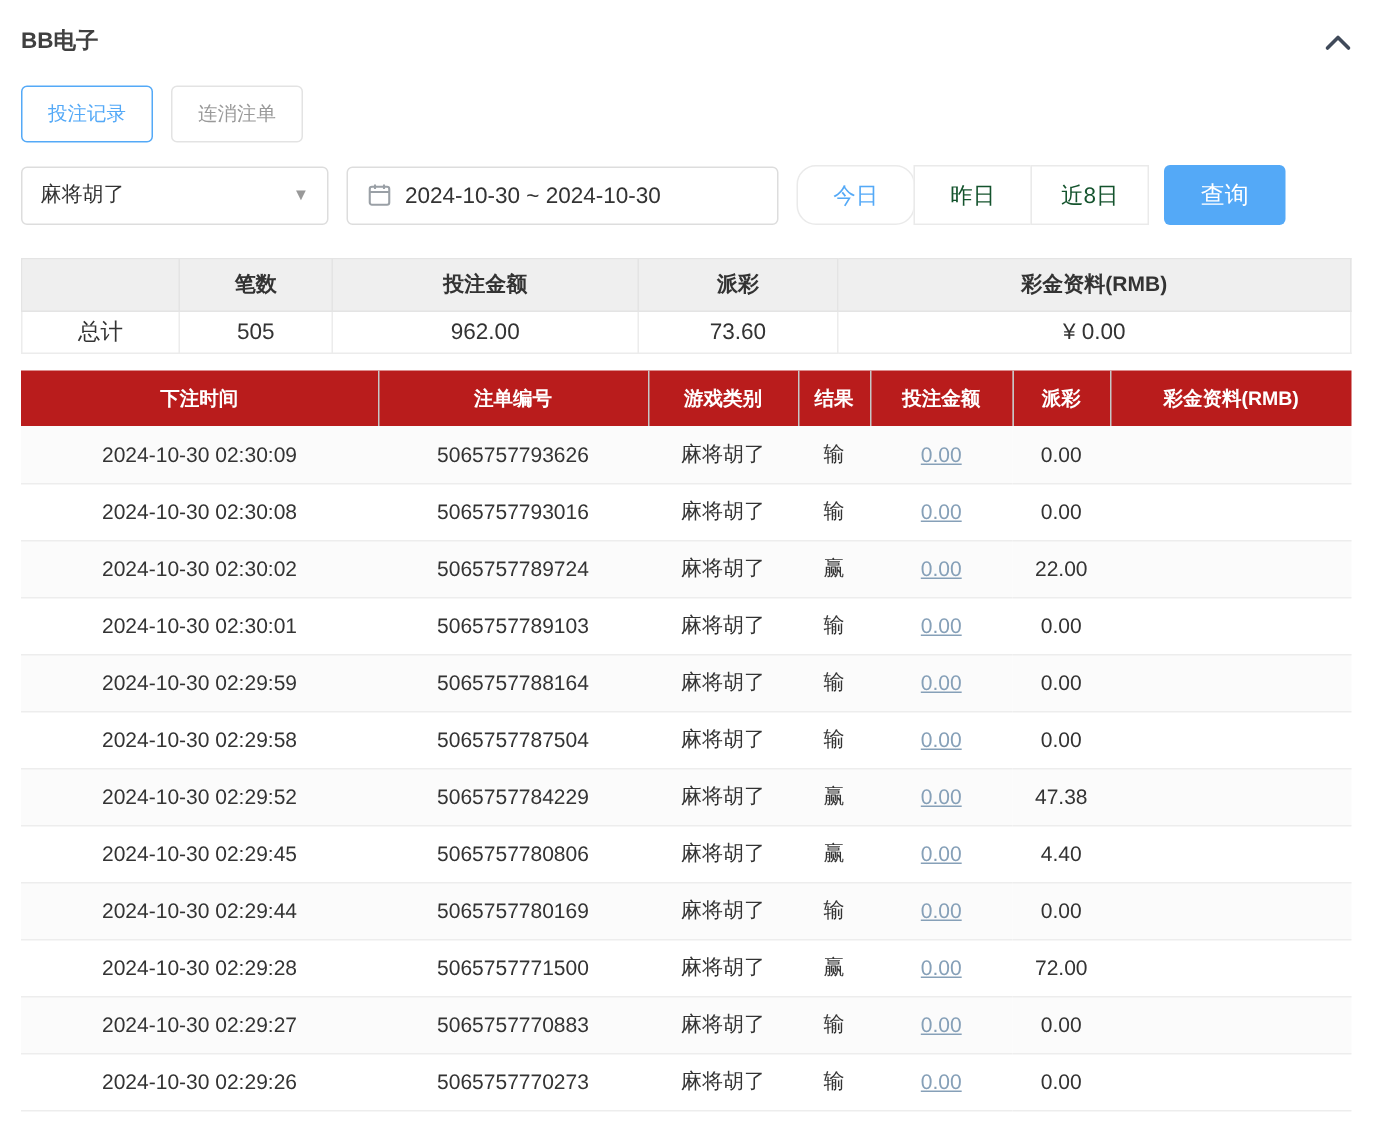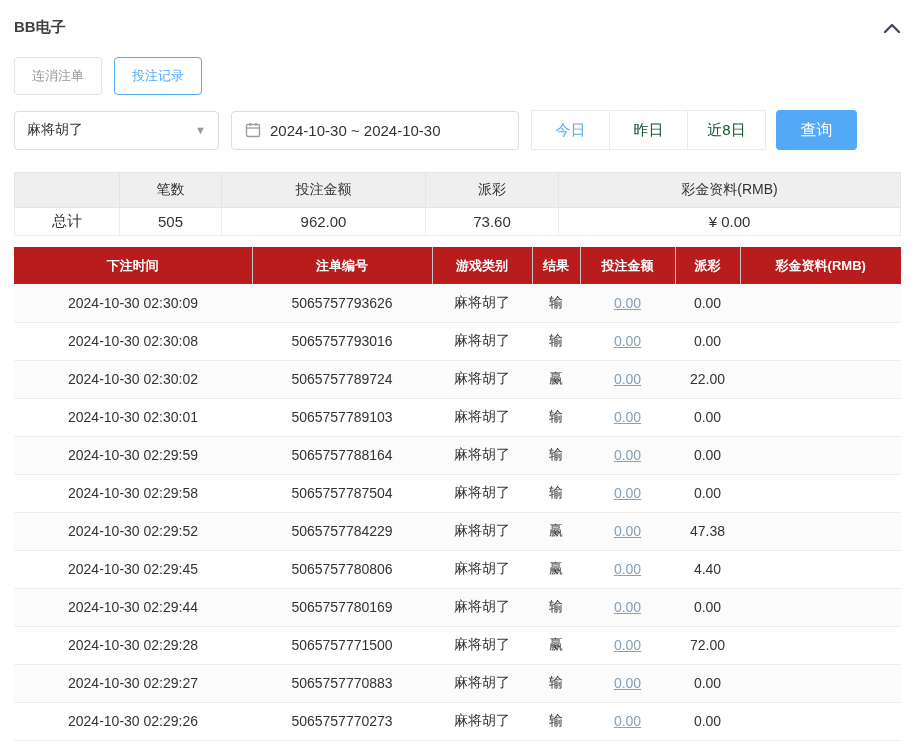--- a/index.html
+++ b/index.html
@@ -23,31 +23,31 @@
   .select { width: 205px; height: 39px; border: 1px solid #ddd; border-radius: 4px;
     display: flex; align-items: center; justify-content: space-between; padding: 0 12px;
     font-size: 14px; cursor: pointer; background: #fff; }
   .select .caret { color: #999; font-size: 11px; }
   .date-picker { height: 39px; border: 1px solid #ddd; border-radius: 4px; margin-left: 12px;
     display: flex; align-items: center; gap: 9px; padding: 0 13px; font-size: 15px;
     cursor: pointer; background: #fff; width: 288px; }
   .btn-group { display: flex; margin-left: 12px; border-radius: 2px; }
   .btn-group button { width: 79px; height: 40px; background: #fff; border: 1px solid #eaeaea;
     font-size: 15px; cursor: pointer; margin-left: -1px; font-family: inherit; }
-  .btn-group button:first-child { margin-left: 0; }
+  .btn-group button:first-child { margin-left: 0; border-radius: 13px; }
   .btn-group button.active { color: #54a9f7; }
   .btn-group button.inactive { color: #14532d; }
   .search-btn { width: 81px; height: 40px; margin-left: 10px; background: #54a9f7; color: #fff;
     border: none; border-radius: 4px; font-size: 16px; cursor: pointer; font-family: inherit; }
 
   
   table { border-collapse: collapse; width: 100%; }
   .summary { margin-top: 22px; }
   .summary th { background: #efefef; border: 1px solid #e4e4e4; height: 35px;
-    font-size: 14px; font-weight: 400; color: #333; text-align: center; }
+    font-size: 14px; font-weight: 700; color: #333; text-align: center; }
   .summary td { border: 1px solid #ececec; height: 28px; font-size: 15px; text-align: center; }
 
   
   .records { margin-top: 11px; }
   .records th { background: #b91c1c; color: #fff; font-size: 13px; font-weight: 700;
     height: 37px; text-align: center; border-right: 1px solid #c6c6c6; }
   .records th:last-child { border-right: none; }
   .records td { height: 38px; text-align: center; font-size: 14px; color: #333;
     border-bottom: 1px solid #ededed; background: #fff; }
   .records tbody tr:nth-child(odd) td { background: #fbfbfb; }
@@ -65,22 +65,22 @@
     <div class="collapse-btn">
       <span>
         <svg width="18" height="12" viewBox="0 0 18 12">
             <polyline points="2,10 9,3 16,10" fill="none" stroke="#404a5a" stroke-width="2.4" stroke-linecap="round" stroke-linejoin="round"></polyline>
           </svg>
       </span>
     </div>
   </div>
 
   <div class="tabs">
+    <button class="tab active">投注记录</button>
     <button class="tab inactive">连消注单</button>
-    <button class="tab active">投注记录</button>
   </div>
 
   <div class="filter-row">
     <div class="select">
       <span>麻将胡了</span>
       <span class="caret">▼</span>
     </div>
 
     <div class="date-picker">
       <span>

